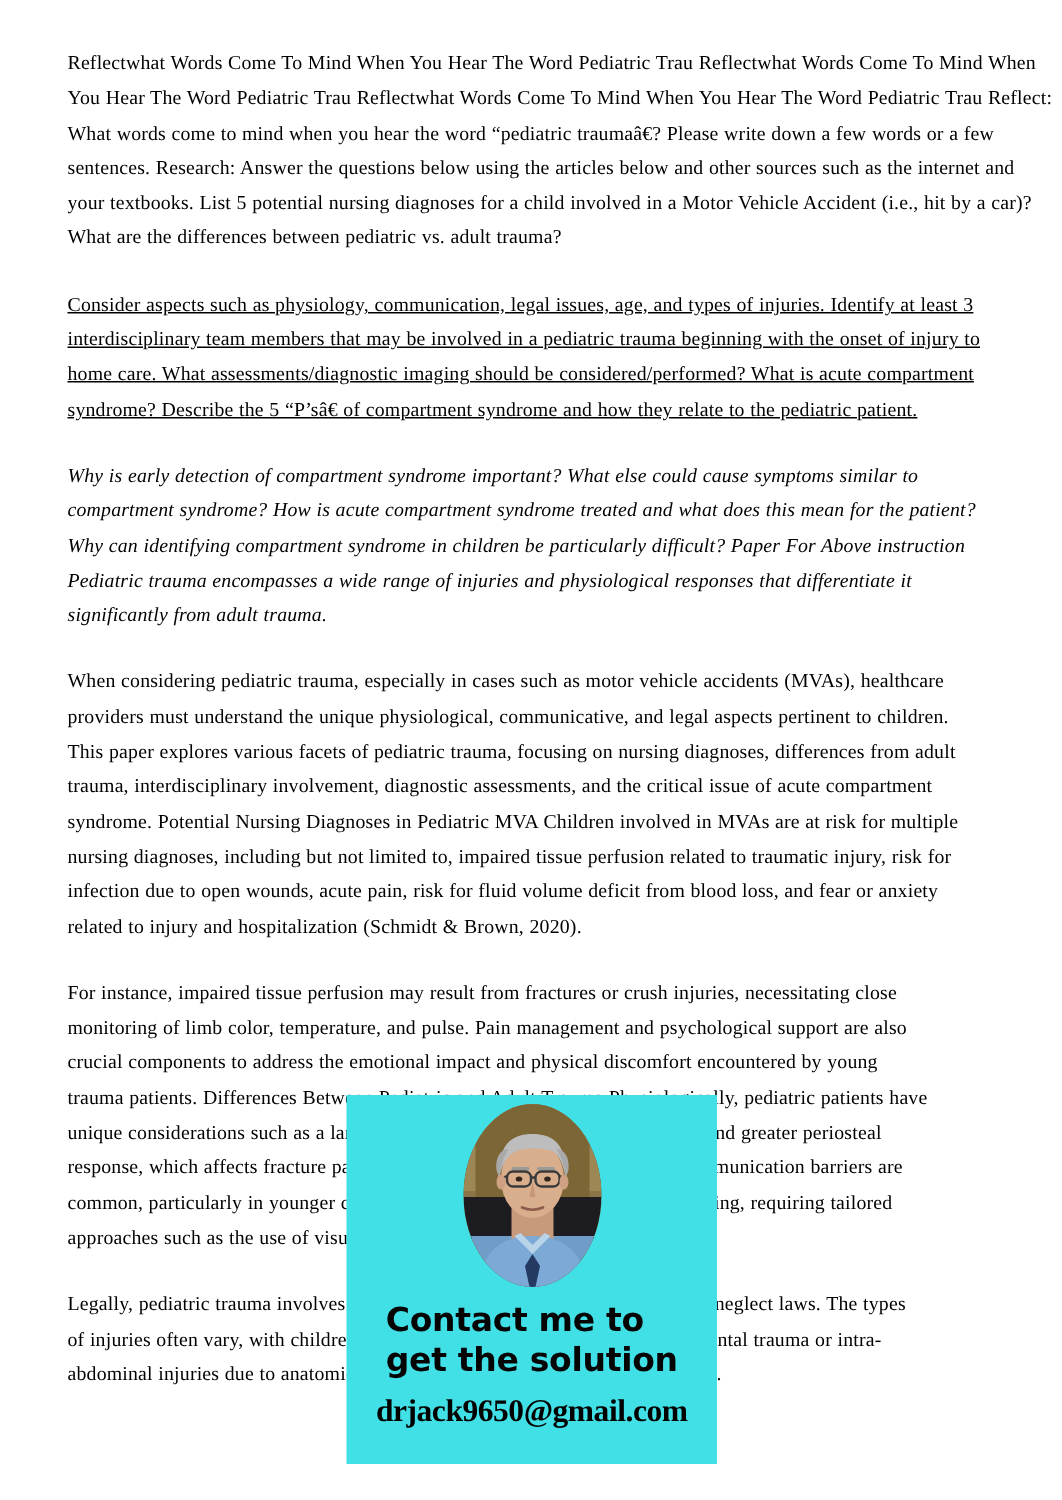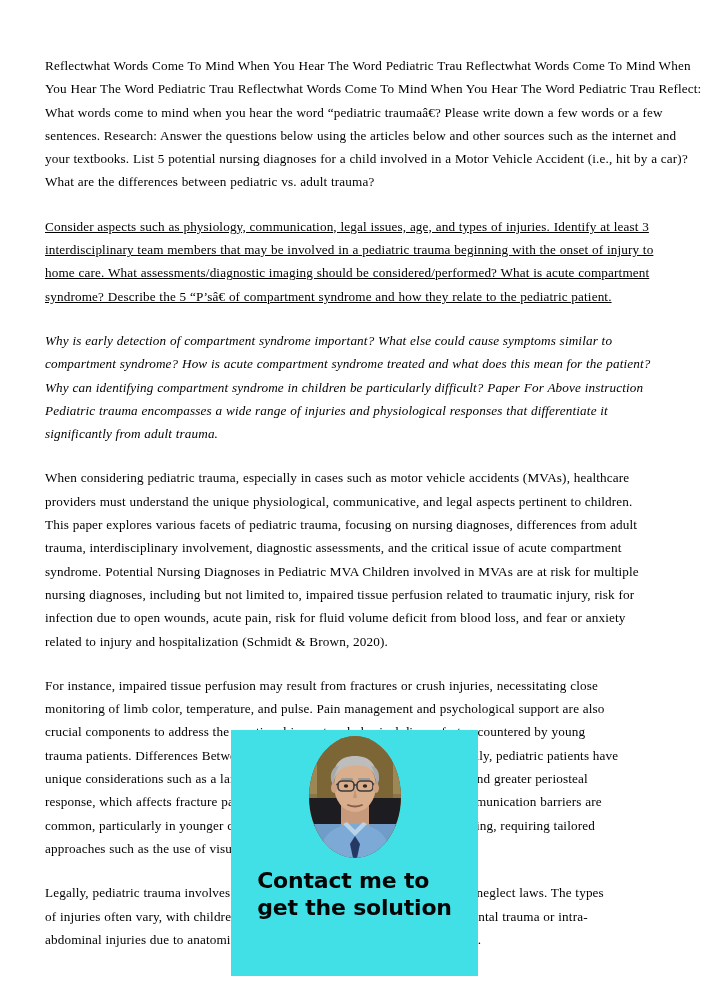--- a/index.html
+++ b/index.html
@@ -21,21 +21,20 @@
     width: 708px;
     height: 1000px;
     background: #ffffff;
   }
 
   #doc-body {
     position: absolute;
     left: 45px;
     top: 30px;
     width: 660px;
-    margin-top: 24px;
   }
 
   .para {
     margin: 0 0 21px 0;
     font-size: 13.2px;
     line-height: 23.3px;
     color: #000000;
     text-align: left;
     letter-spacing: 0.01em;
     word-spacing: 0.02em;
@@ -164,15 +163,16 @@
           <ellipse cx="67" cy="52" rx="3" ry="5" fill="#cfa082"></ellipse>
         </g>
       </svg>
     </div>
 
     <div id="contact-lines">
       <div>Contact me to</div>
       <div>get the solution</div>
     </div>
 
+    <div id="contact-email">drjack9650@gmail.com</div>
   </div>
 
 </div>
 
 </body></html>

